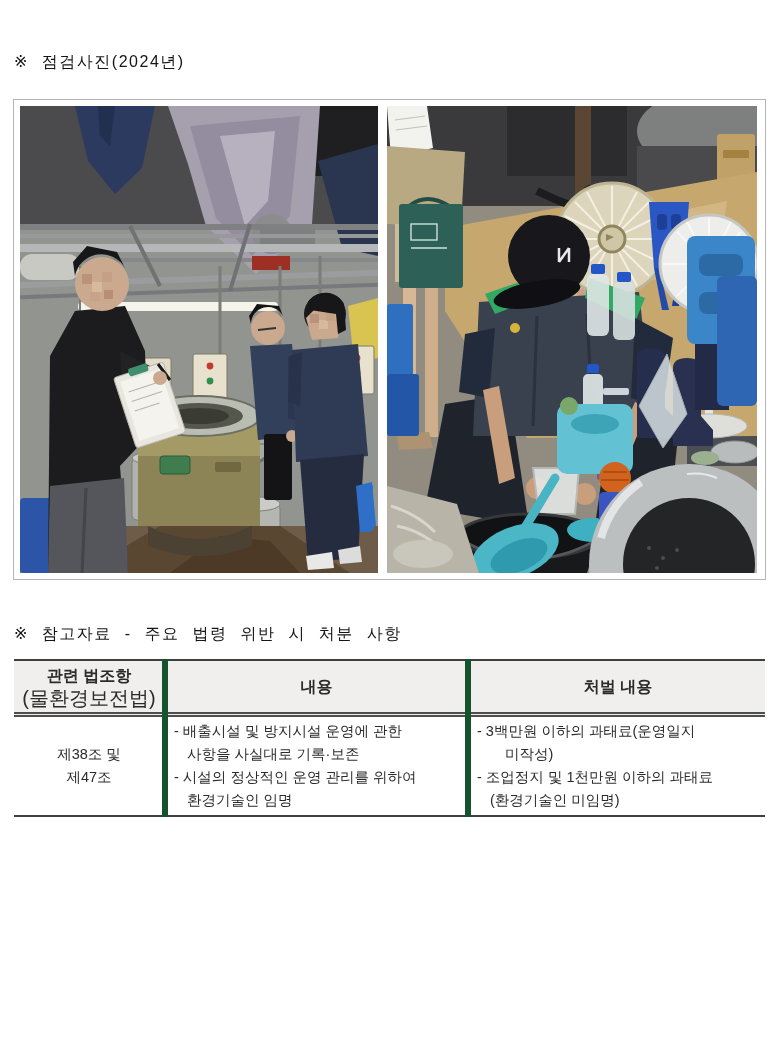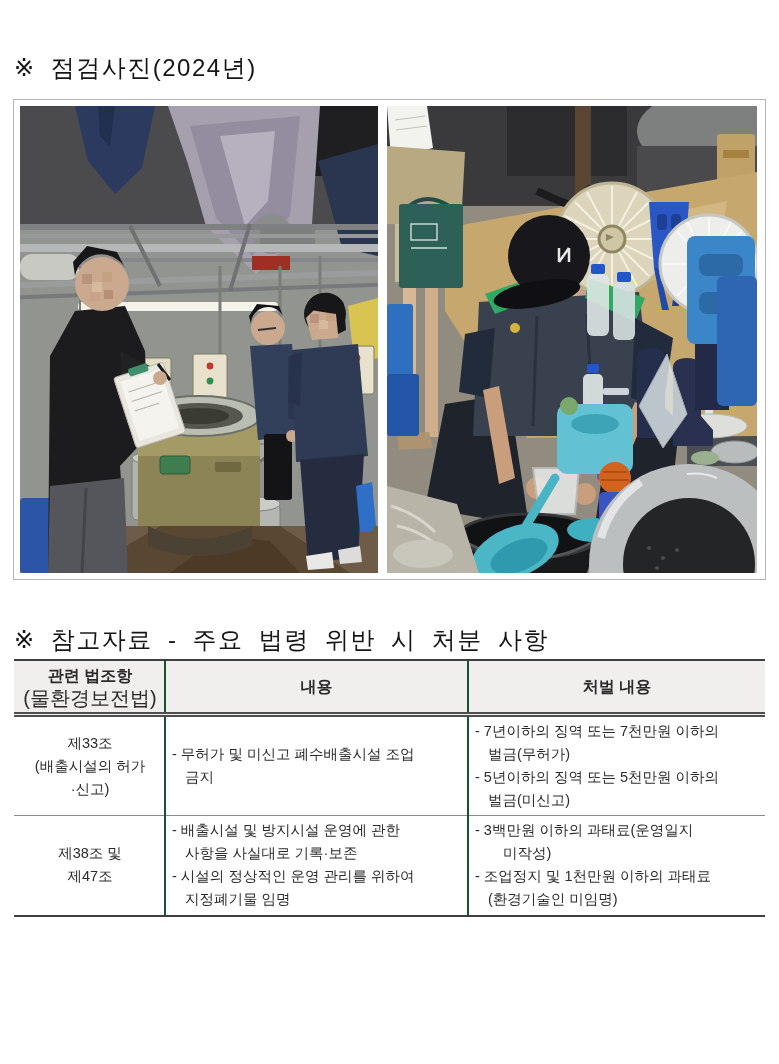--- a/index.html
+++ b/index.html
@@ -3,21 +3,21 @@
 <meta charset="utf-8">
 <style>
   html,body{margin:0;padding:0;background:#ffffff;}
   body{
     width:779px;height:1064px;position:relative;
     font-family:"Liberation Sans","DejaVu Sans",sans-serif;
     color:#2e2e2e;
   }
   .sec-title{
     position:absolute;left:14px;
-    font-size:24px;color:#151515;
+    font-size:16px;color:#151515;
     letter-spacing:1.5px;word-spacing:7px;
     white-space:nowrap;
   }
   #title1{top:52px;}
   #title2{top:612px;margin-top:12px;}
 
   
   .photo-panel{
     position:absolute;left:13px;top:99px;width:753px;height:481px;
     border:1px solid #b5b5b5;background:#fff;box-sizing:border-box;
@@ -28,21 +28,21 @@
   
   table.law{
     position:absolute;left:14px;top:659px;width:751px;
     border-collapse:collapse;table-layout:fixed;
     font-size:14.5px;line-height:23px;color:#2b2b2b;
   }
   table.law col.c1{width:151px;}
   table.law col.c2{width:303px;}
   table.law col.c3{width:297px;}
   table.law th,table.law td{
-    border-left:2px solid #14532d;border-right:1px solid #8a8a8a;
+    border-left:6px solid #14532d;border-right:1px solid #8a8a8a;
     padding:3px 6px;vertical-align:middle;box-sizing:border-box;
   }
   table.law th:first-child,table.law td:first-child{border-left:none;padding-left:8px;}
   table.law th:last-child,table.law td:last-child{border-right:none;margin-left:40px;}
   table.law thead th{
     border-top:2px solid #3f3f3f;
     border-bottom:5px double #4e4e4e;
     background:#f0efed;height:52px;
     font-size:16px;font-weight:bold;text-align:center;
   }
@@ -425,47 +425,30 @@
     <tr>
       <th>
         <div>관련 법조항</div>
         <div class="sub">(물환경보전법)</div>
       </th>
       <th>내용</th>
       <th>처벌 내용</th>
     </tr>
   </thead>
   <tbody>
-    <tr class="r2">
-      <td class="law-col">
-        <div class="ln">제33조</div>
-        <div class="ln">(배출시설의 허가</div>
-        <div class="ln">·신고)</div>
-      </td>
-      <td>
-        <div class="ln">- 무허가 및 미신고 폐수배출시설 조업</div>
-        <div class="ln cont">금지</div>
-      </td>
-      <td>
-        <div class="ln">- 7년이하의 징역 또는 7천만원 이하의</div>
-        <div class="ln cont">벌금(무허가)</div>
-        <div class="ln">- 5년이하의 징역 또는 5천만원 이하의</div>
-        <div class="ln cont">벌금(미신고)</div>
-      </td>
-    </tr>
     <tr class="r4">
       <td class="law-col">
         <div class="ln">제38조 및</div>
         <div class="ln">제47조</div>
       </td>
       <td>
         <div class="ln">- 배출시설 및 방지시설 운영에 관한</div>
         <div class="ln cont">사항을 사실대로 기록·보존</div>
         <div class="ln">- 시설의 정상적인 운영 관리를 위하여</div>
-        <div class="ln cont">지정폐기물 임명</div>
+        <div class="ln cont">환경기술인 임명</div>
       </td>
       <td>
         <div class="ln">- 3백만원 이하의 과태료(운영일지</div>
         <div class="ln cont2">미작성)</div>
         <div class="ln">- 조업정지 및 1천만원 이하의 과태료</div>
         <div class="ln cont">(환경기술인 미임명)</div>
       </td>
     </tr>
   </tbody>
 </table>

